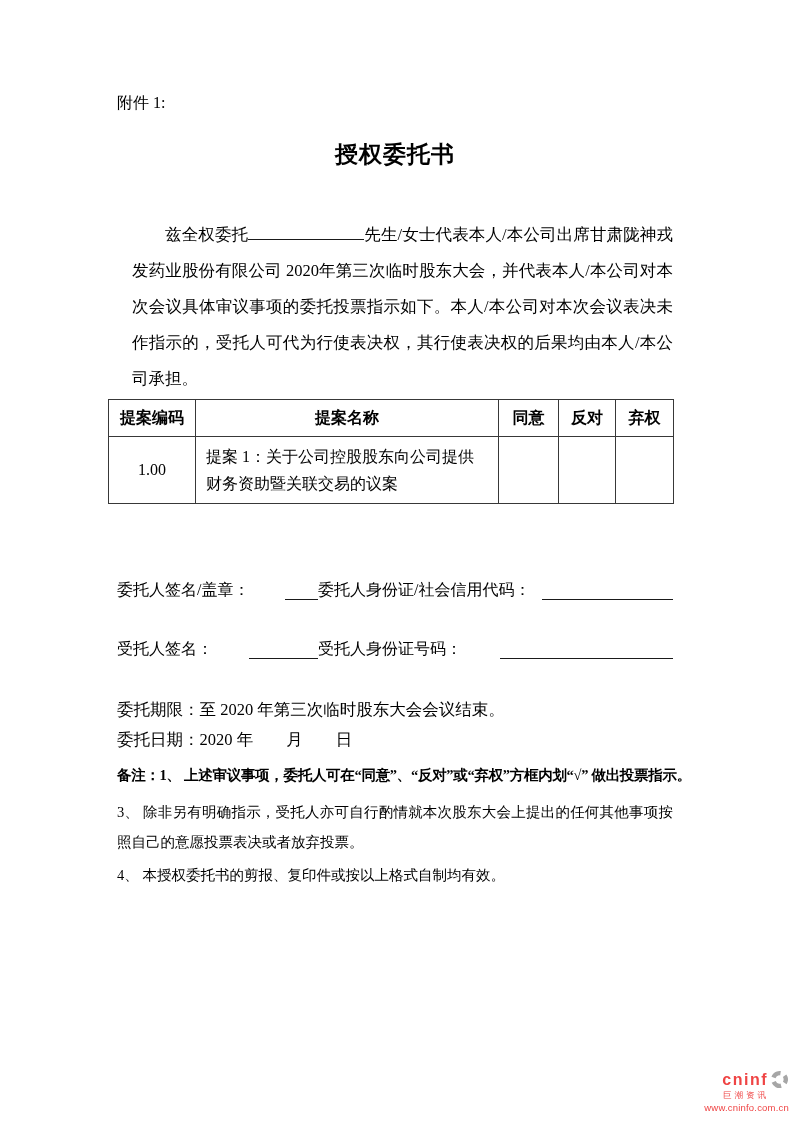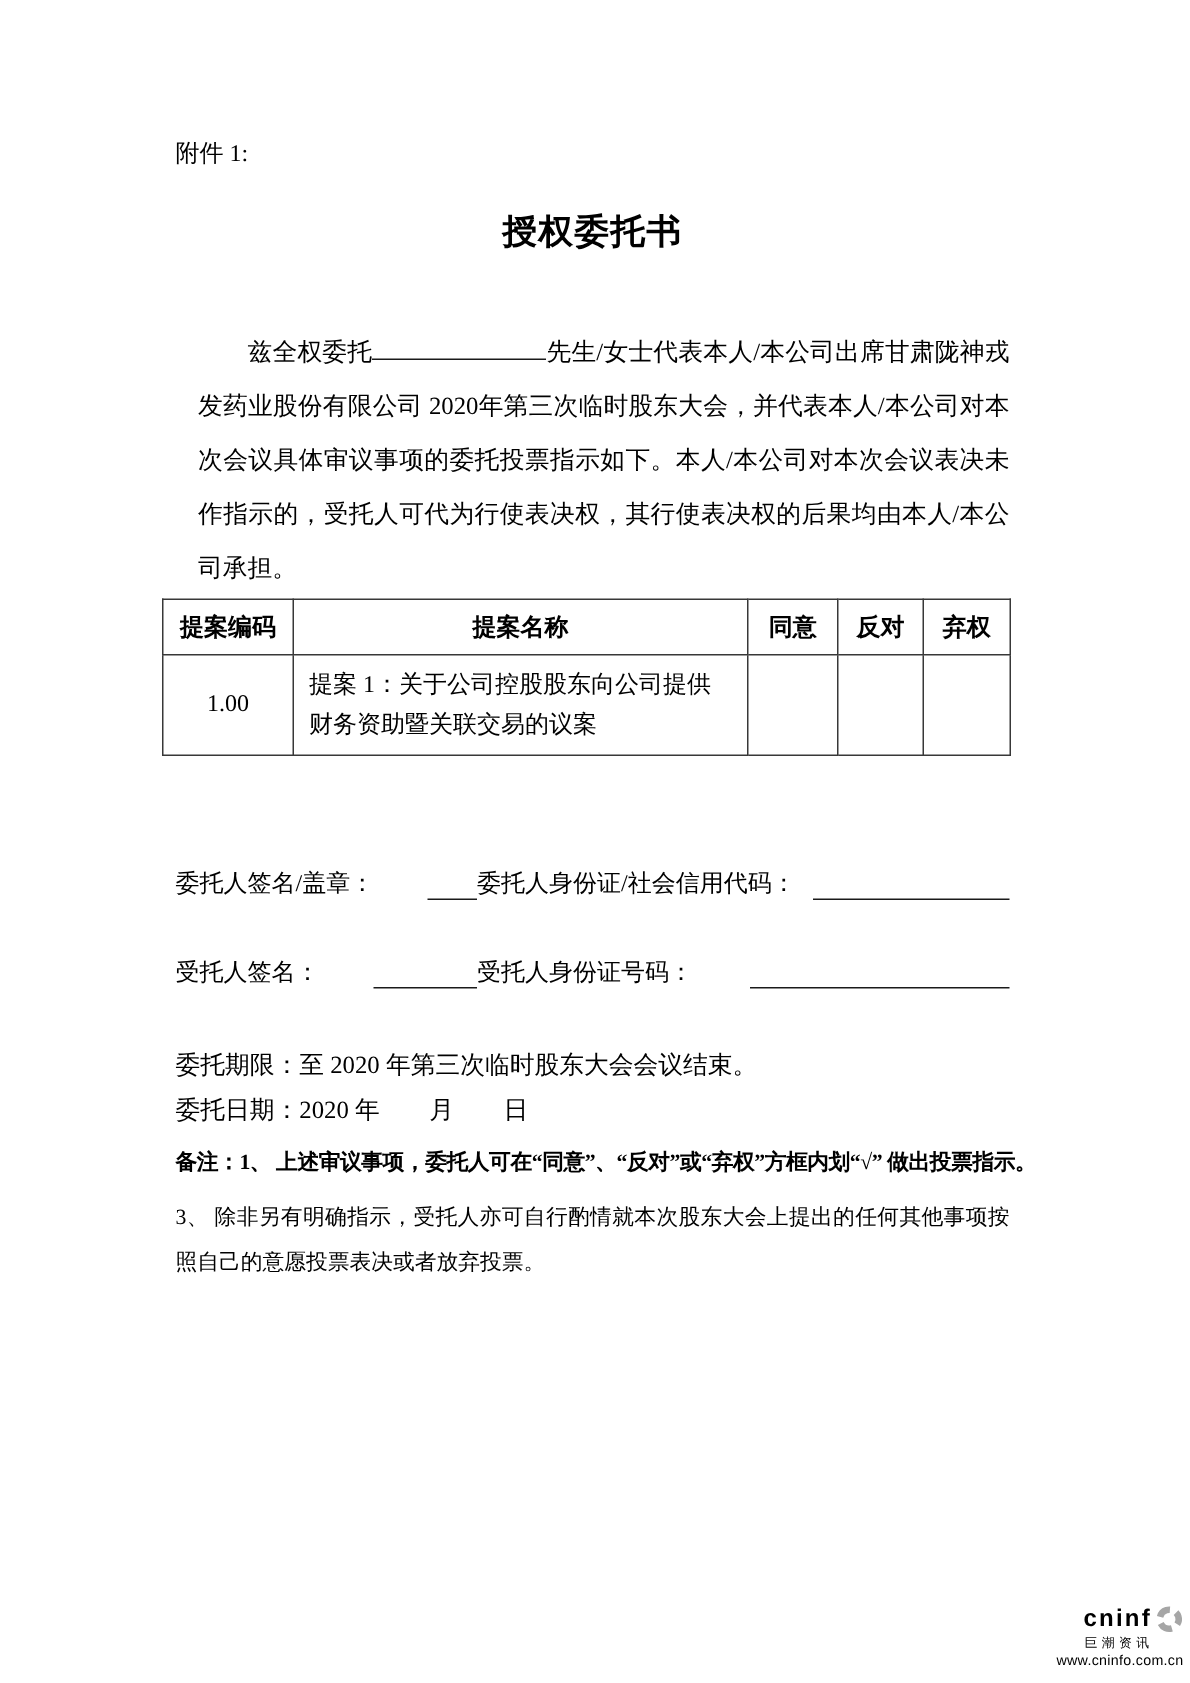--- a/index.html
+++ b/index.html
@@ -118,21 +118,21 @@
     white-space: nowrap;
     letter-spacing: -0.3px;
     margin-bottom: 7px;
     font-weight: bold;
   }
   .logo {
     position: absolute;
     right: 4px;
     bottom: 10px;
     text-align: right;
-    color: #000000;
+    color: #ef4444;
     font-family: "Liberation Sans", "DejaVu Sans", sans-serif;
     line-height: 1;
   }
   .logo-top {
     display: flex;
     align-items: center;
     justify-content: flex-end;
   }
   .logo-brand {
     font-size: 16px;
@@ -209,20 +209,21 @@
     <span class="lbl">受托人身份证号码：</span>
     <span class="blank grow ml38"></span>
   </div>
 
   <div class="period-line">委托期限：至 2020 年第三次临时股东大会会议结束。</div>
   <div class="date-line">委托日期：2020 年　　月　　日</div>
 
   <div class="notes">
     <p class="no-wrap">备注：1、 上述审议事项，委托人可在“同意”、“反对”或“弃权”方框内划“√” 做出投票指示。</p>
     <p>3、 除非另有明确指示，受托人亦可自行酌情就本次股东大会上提出的任何其他事项按照自己的意愿投票表决或者放弃投票。</p>
+    <p>4、 本授权委托书的剪报、复印件或按以上格式自制均有效。</p>
   </div>
 
 </div>
 
 <div class="logo">
   <div class="logo-top">
     <span class="logo-brand">cninf</span>
     <svg class="logo-swirl" width="19" height="19" viewBox="0 0 24 24">
       <circle cx="12" cy="12" r="8" fill="none" stroke="#a6a6a6" stroke-width="5.5" stroke-dasharray="11 5.76" stroke-dashoffset="4" transform="rotate(-18 12 12)"></circle>
     </svg>

